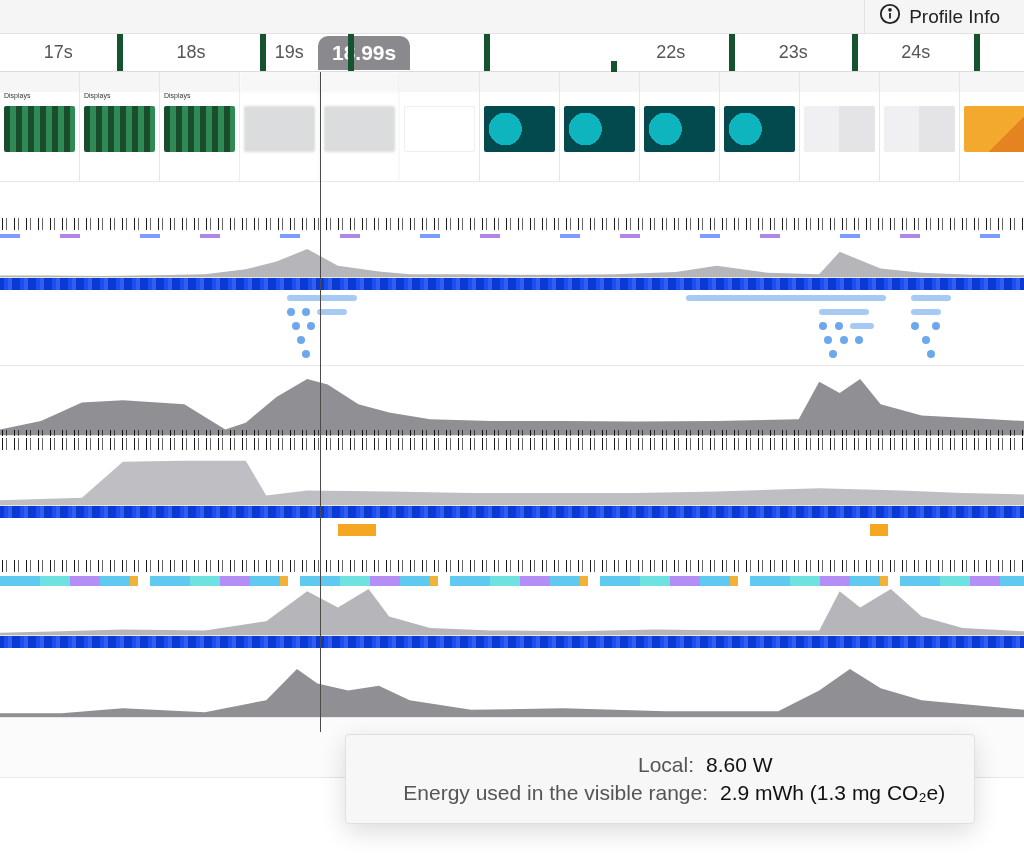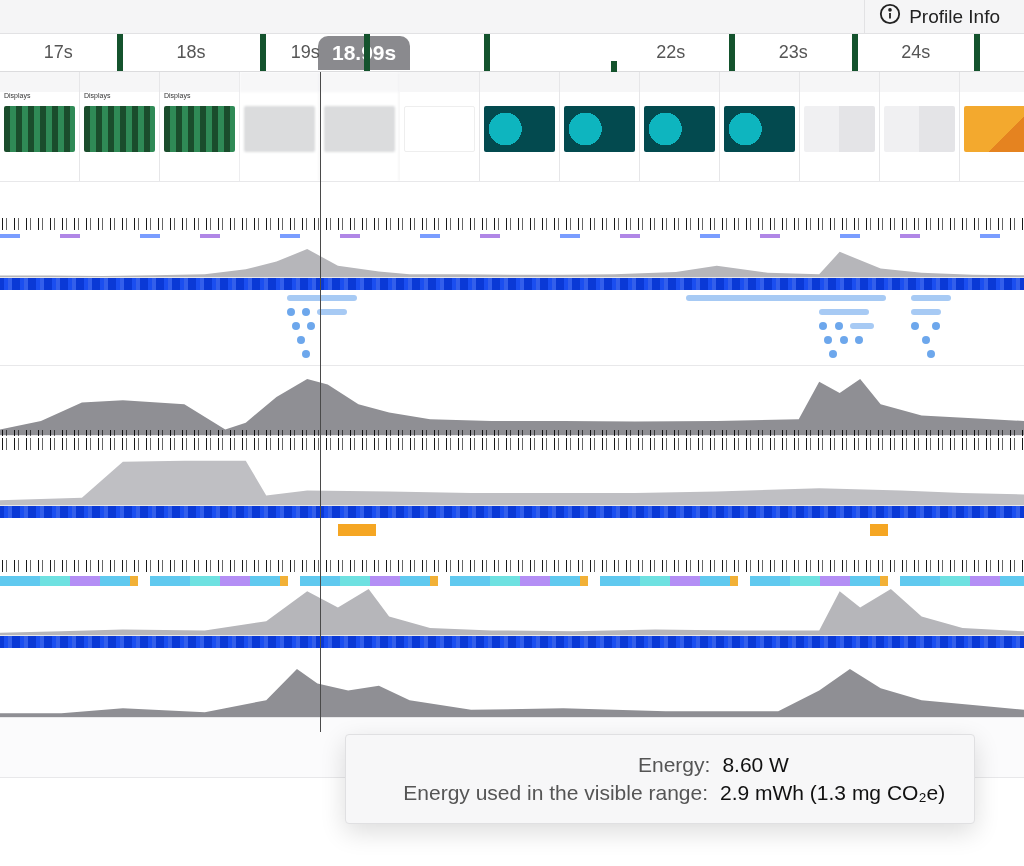--- a/index.html
+++ b/index.html
@@ -162,21 +162,21 @@
   </div>
 </div>
 
 <div class="time-ruler" id="ruler">
 
   <div class="marker-pill" id="marker" style="left: 318px;">
     <span>18.99s</span>
   </div>
 <div class="tick" style="left: 0px; width: 122.5px;">17s</div>
     <div class="tick" style="left: 122.5px; width: 143px;">18s</div>
-    <div class="tick" style="left: 247px; width: 122.5px;">19s</div>
+    <div class="tick" style="left: 231px; width: 122.5px;">19s</div>
     <div class="tick" style="left: 367.5px; width: 122.5px;"></div>
     <div class="tick" style="left: 494px; width: 122.5px; margin-top: 27px;">21s</div>
     <div class="tick" style="left: 612.5px; width: 122.5px;">22s</div>
     <div class="tick" style="left: 735px; width: 122.5px;">23s</div>
     <div class="tick" style="left: 857.5px; width: 122.5px;">24s</div>
   </div>
 
 <div class="playhead" id="playhead" style="left: 320px; top: 72px; height: 660px;"></div>
 
 <div class="screenshot-strip" id="shots">
@@ -314,20 +314,20 @@
           <path id="path-power" fill="#8f8f94" d="M 0 10 L 0.00 9.20 L 6.00 9.20 L 12.00 8.20 L 20.00 9.00 L 26.00 6.50 L 29.00 0.00 L 31.00 3.00 L 34.00 4.50 L 37.00 3.50 L 40.00 6.50 L 46.00 8.50 L 55.00 8.20 L 65.00 8.80 L 76.00 8.80 L 80.00 4.50 L 83.00 0.00 L 86.00 4.00 L 90.00 6.50 L 95.00 7.50 L 100.00 8.50 L 100 10 Z"></path>
         </svg>
     </div>
   </div>
 
   <div class="bottom-gap"></div>
 </div>
 
 <div class="tooltip">
   <div class="row first">
-    <span class="lbl short">Energy:</span>
+    <span class="lbl short">Local:</span>
     <span class="val">8.60 W</span>
   </div>
   <div class="row">
     <span class="lbl">Energy used in the visible range:</span>
     <span class="val">2.9 mWh (1.3 mg CO₂e)</span>
   </div>
 </div>
 
 </body></html>

